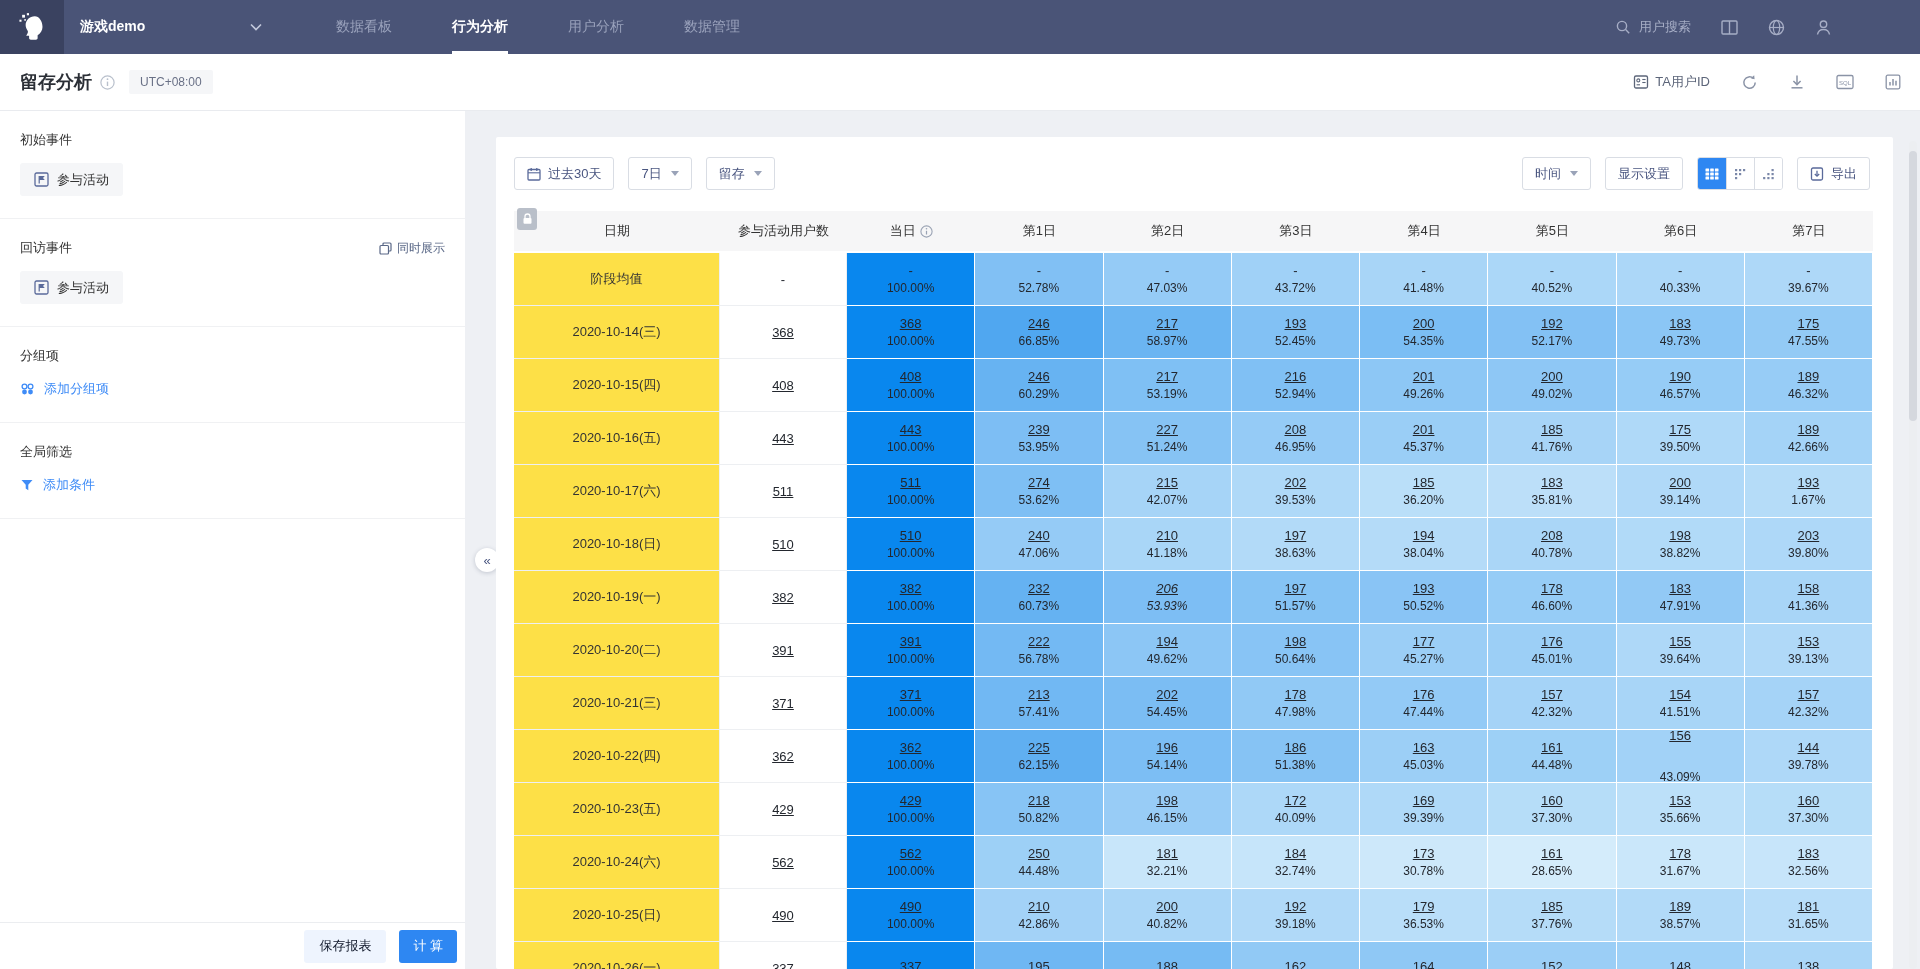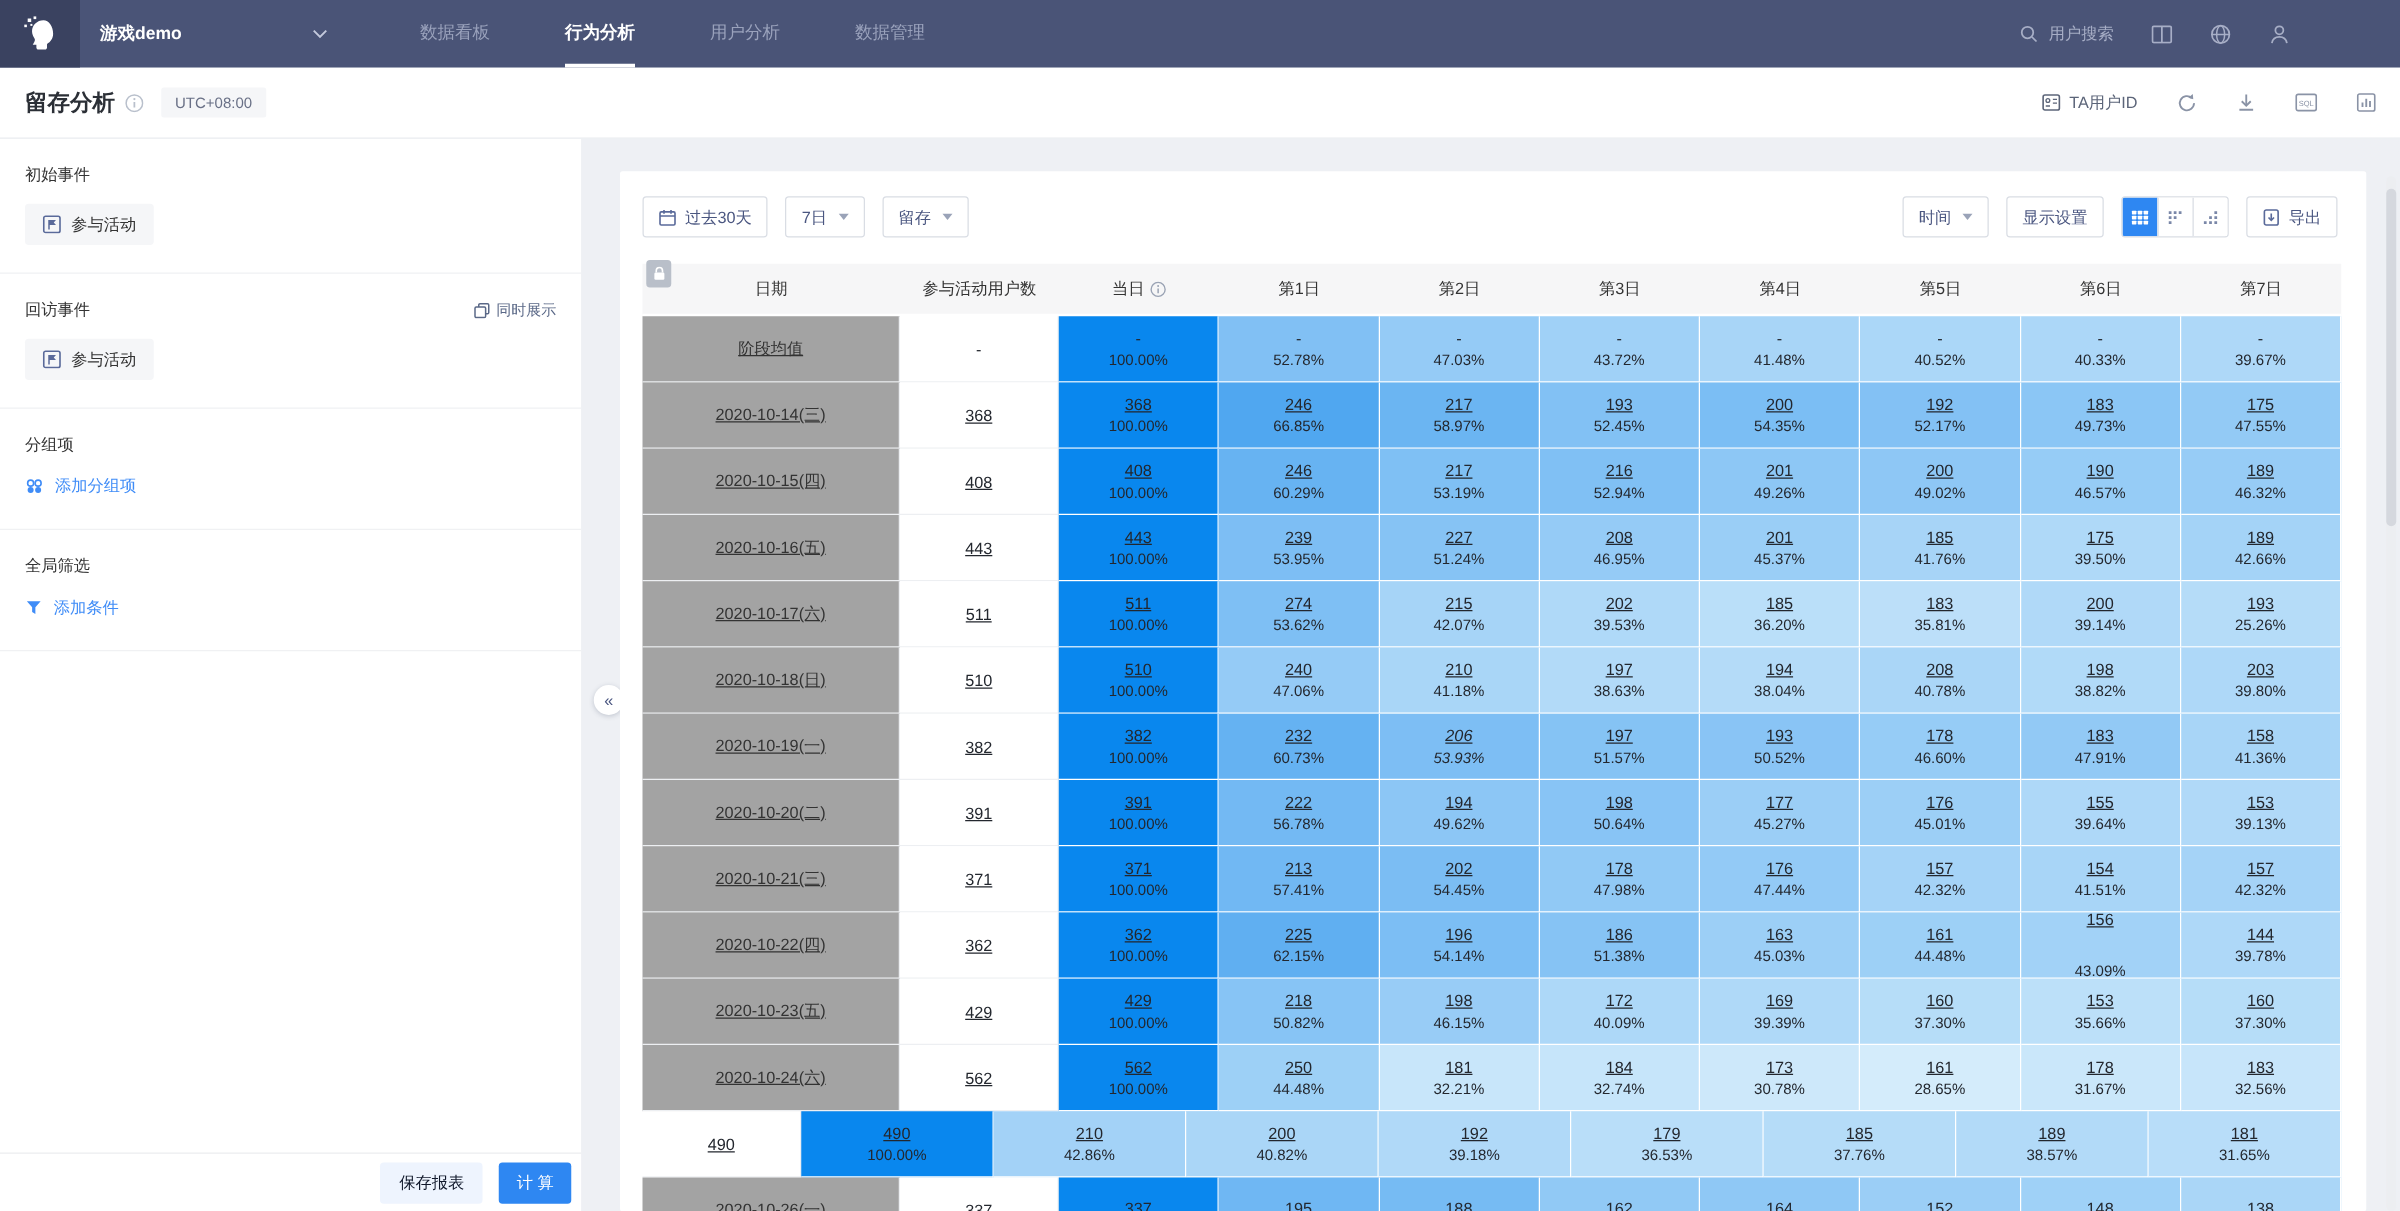--- a/index.html
+++ b/index.html
@@ -74,21 +74,21 @@
 
   
   .table-wrap { position:relative; margin:21px 20px 0 18px; width:1359px; }
   .trow { display:flex; }
   .thead { background:#f6f6f7; border-bottom:2px solid #fff; }
   .hcell { height:40px; display:flex; align-items:center; justify-content:center; font-size:13px; color:#333; gap:4px; }
   .col-date { width:206px; flex:none; }
   .col-users { width:127px; flex:none; }
   .dcol { flex:1; }
   .cell { height:53px; display:flex; flex-direction:column; align-items:center; justify-content:center; font-size:13px; }
-  .cell.col-date { border-right:1px solid #edeff2; border-bottom:1px solid #edeff2; background:#a3a3a3;text-decoration:underline; }
+  .cell.col-date { border-right:1px solid #edeff2; border-bottom:1px solid #edeff2; background:#fde047; }
   .cell.col-users { border-right:1px solid #edeff2; border-bottom:1px solid #edeff2; background:#fff; }
   .heat { border-right:1px solid #fff; border-bottom:1px solid #fff; cursor:pointer; }
   .num { color:#23272e; }
   .num.link { text-decoration:underline; cursor:pointer; }
   .pct { font-size:12px; color:#23272e; margin-top:3px; }
   .lock-badge { position:absolute; left:3px; top:-3px; width:20px; height:22px; background:#b9bfc9;
     border-radius:3px; display:flex; align-items:center; justify-content:center; z-index:5; }
 
   
   .pg-scroll { position:absolute; right:3px; top:30px; bottom:0; width:8px; background:#eceef1; border-radius:4px; }
@@ -596,21 +596,21 @@
             <div class="cell dcol heat" style="background: rgb(188, 223, 249);">
               <span class="num link">183</span>
               <span class="pct">35.81%</span>
             </div>
             <div class="cell dcol heat" style="background: rgb(176, 217, 248);">
               <span class="num link">200</span>
               <span class="pct">39.14%</span>
             </div>
             <div class="cell dcol heat" style="background: rgb(181, 220, 248);">
               <span class="num link">193</span>
-              <span class="pct">25.26%</span>
+              <span class="pct">1.67%</span>
             </div>
           </div>
           <div class="trow">
             <div class="cell col-date">2020-10-18(日)</div>
             <div class="cell col-users">
               <span class="num link">510</span>
             </div>
             <div class="cell dcol heat" style="background: rgb(9, 135, 238);">
               <span class="num link">510</span>
               <span class="pct">100.00%</span>
@@ -866,20 +866,21 @@
             <div class="cell dcol heat" style="background: rgb(202, 231, 250);">
               <span class="num link">178</span>
               <span class="pct">31.67%</span>
             </div>
             <div class="cell dcol heat" style="background: rgb(199, 229, 250);">
               <span class="num link">183</span>
               <span class="pct">32.56%</span>
             </div>
           </div>
           <div class="trow">
+            <div class="cell col-date">2020-10-25(日)</div>
             <div class="cell col-users">
               <span class="num link">490</span>
             </div>
             <div class="cell dcol heat" style="background: rgb(9, 135, 238);">
               <span class="num link">490</span>
               <span class="pct">100.00%</span>
             </div>
             <div class="cell dcol heat" style="background: rgb(163, 210, 247);">
               <span class="num link">210</span>
               <span class="pct">42.86%</span>

